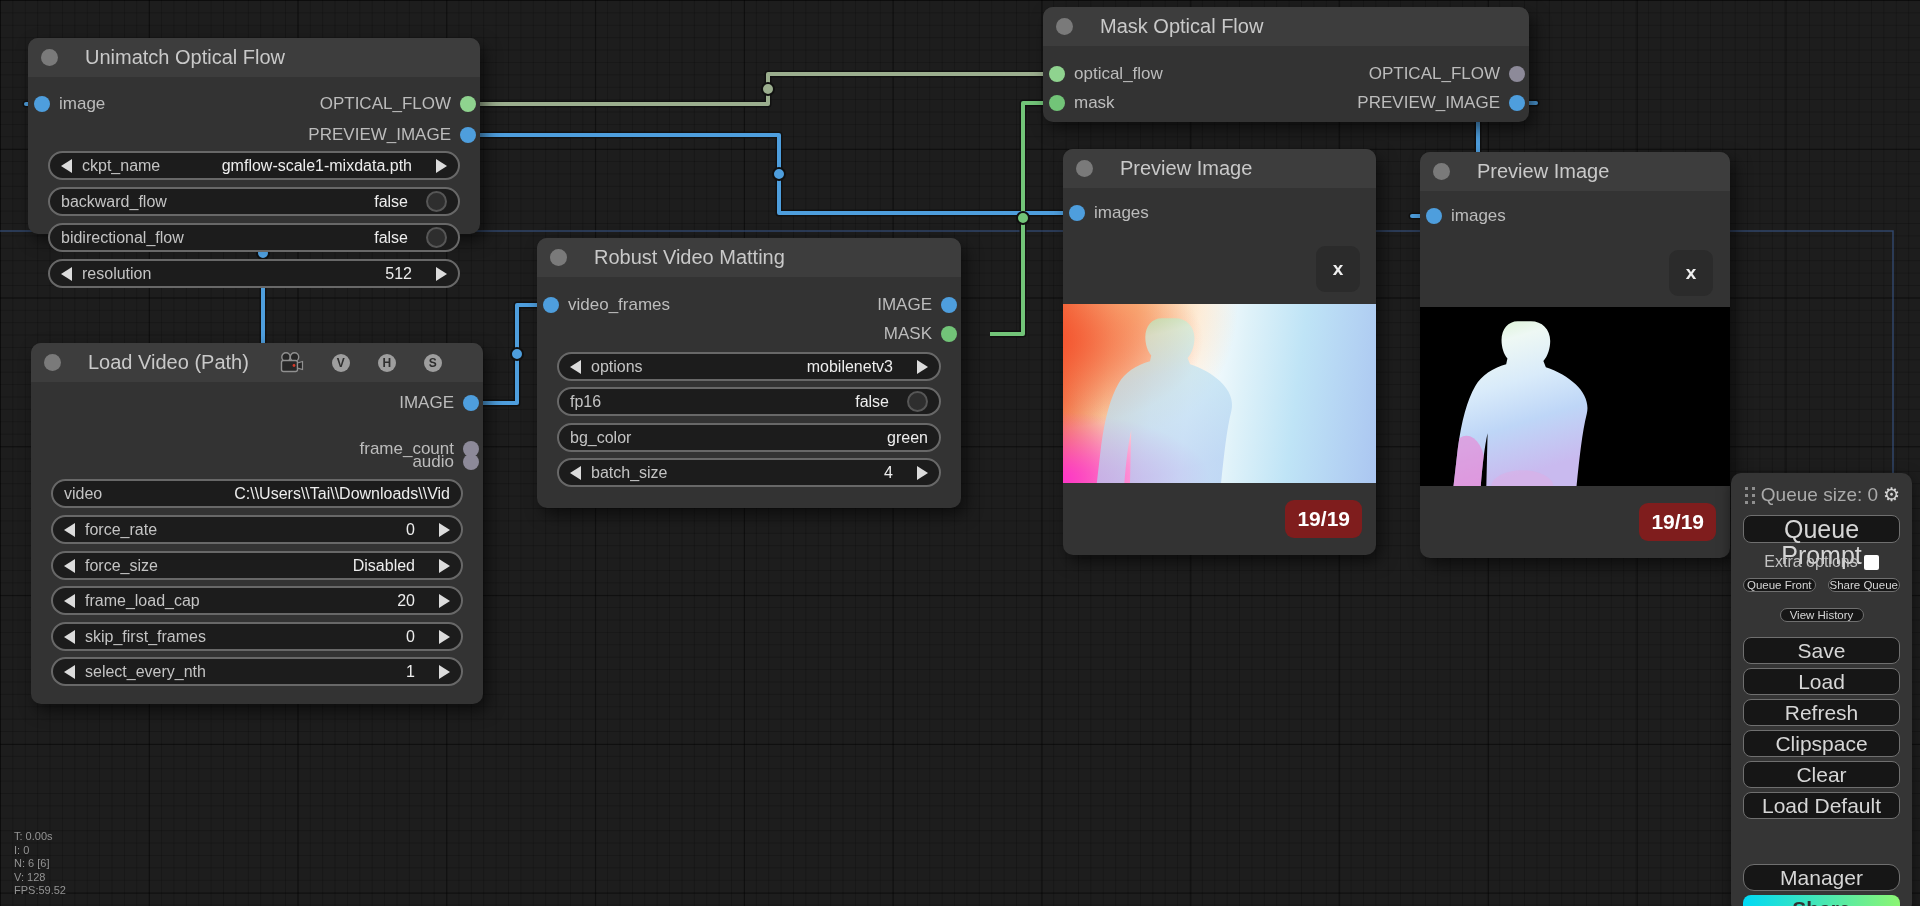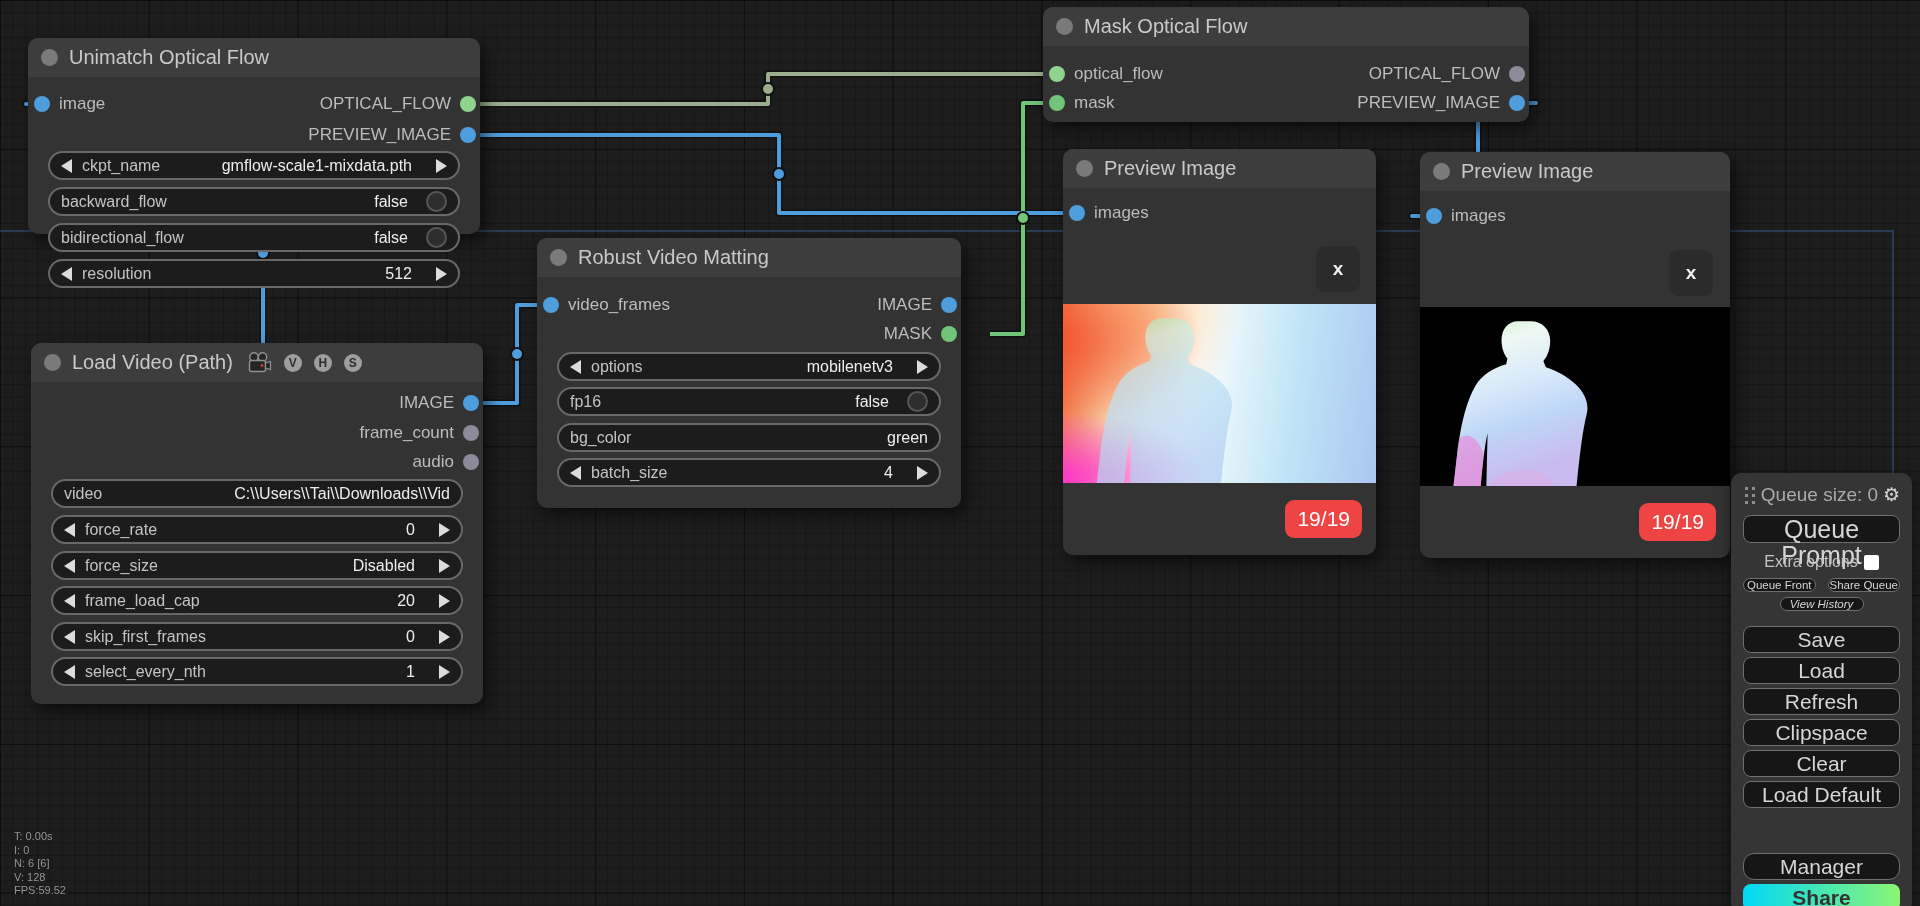--- a/index.html
+++ b/index.html
@@ -8,21 +8,21 @@
     background-image:
       linear-gradient(rgba(0,0,0,.45) 0 1px, transparent 1px),
       linear-gradient(90deg, rgba(0,0,0,.45) 0 1px, transparent 1px),
       linear-gradient(rgba(0,0,0,.20) 0 1px, transparent 1px),
       linear-gradient(90deg, rgba(0,0,0,.20) 0 1px, transparent 1px);
     background-size:148.8px 148.8px,148.8px 148.8px,12.4px 12.4px,12.4px 12.4px;}
   #wires{position:absolute;inset:0;z-index:2;}
   .node{position:absolute;z-index:5;background:#333333;border-radius:10px;
     box-shadow:5px 7px 16px rgba(0,0,0,.55);}
   .ntitle{height:39px;background:#3d3d3d;border-radius:10px 10px 0 0;display:flex;align-items:center;
-    padding:0 0 0 13px;gap:11px;color:#c9c9c9;font-size:20px;white-space:nowrap;}
+    padding:0 0 0 13px;gap:27px;color:#c9c9c9;font-size:20px;white-space:nowrap;}
   .ndot{width:17px;height:17px;border-radius:50%;background:#7a7a7a;flex:0 0 auto;}
   .io{position:absolute;display:flex;align-items:center;gap:9px;color:#bcbcbc;font-size:17px;
     transform:translateY(-50%);white-space:nowrap;}
   .io.in{left:6px;}
   .io.out{right:4px;flex-direction:row;}
   .sock{width:16px;height:16px;border-radius:50%;flex:0 0 auto;}
   .c-blue{background:#4e9edd;}
   .c-flow{background:#8fd38f;}
   .c-mask{background:#72c478;}
   .c-gray{background:#8d8a99;}
@@ -32,22 +32,22 @@
   .wvalue{color:#ededed;margin-left:auto;}
   .arr{width:0;height:0;flex:0 0 auto;}
   .arr.left{border-top:7px solid transparent;border-bottom:7px solid transparent;border-right:11px solid #dcdcdc;}
   .arr.right{border-top:7px solid transparent;border-bottom:7px solid transparent;border-left:11px solid #dcdcdc;margin-left:14px;}
   .knob{width:21px;height:21px;border-radius:50%;background:#2e2e2e;border:2px solid #565656;margin-left:8px;flex:0 0 auto;box-sizing:border-box;}
   .badge{width:18px;height:18px;border-radius:50%;background:#9e9e9e;color:#2e2e2e;font-size:12px;font-weight:bold;
     display:inline-flex;align-items:center;justify-content:center;margin-left:1px;flex:0 0 auto;}
   .camicon{margin-left:2px;flex:0 0 auto;}
   .xbtn{position:absolute;width:44px;height:46px;border-radius:9px;background:#2b2b2b;color:#efefef;
     font-size:19px;font-weight:bold;display:flex;align-items:center;justify-content:center;}
-  .counter{position:absolute;background:#ef4444;border-radius:9px;padding:7px 12px;color:#ffffff;
-    font-weight:normal;font-size:21px;}
+  .counter{position:absolute;background:#7f1d1d;border-radius:9px;padding:7px 12px;color:#ffffff;
+    font-weight:bold;font-size:21px;}
   .pimg{position:absolute;left:0;right:0;height:179px;overflow:hidden;}
   .pimg svg{position:absolute;inset:0;width:100%;height:100%;}
   #flowimg{background:
       radial-gradient(130% 95% at -5% 98%, #ff2ed2 0%, rgba(255,46,210,0) 40%),
       radial-gradient(120% 115% at -8% 20%, #f4502c 0%, rgba(244,80,44,0) 44%),
       radial-gradient(60% 130% at 23% 0%, rgba(250,195,130,.85), rgba(250,195,130,0) 55%),
       linear-gradient(97deg,#ef6a3a 0%,#f7c9a0 16%,#fdf4ec 30%,#ffffff 41%,#dff2f9 56%,#bfe4f6 73%,#abc6f1 100%);}
   #maskimg{background:#000;}
   
   #menu{position:absolute;z-index:10;left:1731px;top:473px;width:181px;height:440px;background:#353535;
@@ -55,21 +55,21 @@
     display:flex;flex-direction:column;}
   .mhead{display:flex;align-items:center;justify-content:space-between;color:#aaaaaa;font-size:19px;height:24px;}
   .draghandle{width:13px;height:19px;background-image:radial-gradient(circle,#8f8f8f 1.5px,transparent 1.9px);
     background-size:7px 7px;background-position:0 0;}
   .gear{color:#d4d4d4;font-size:19px;}
   .mbtn{background:#161616;border:1px solid #6f6f6f;border-radius:8px;color:#d6d6d6;text-align:center;
     font-size:21px;line-height:25px;height:27px;box-sizing:border-box;margin-top:4px;}
   .mbtn.big{font-size:25px;height:28px;line-height:26px;margin-top:9px;}
   .mrow{display:flex;gap:12px;margin-top:7px;}
   .mbtn.small{font-size:11.5px;height:14px;line-height:12px;flex:1;margin-top:0;border-radius:7px;}
-  .mbtn.small.center{flex:0 0 auto;width:84px;margin:5px auto 0;font-style:italic;}
+  .mbtn.small.center{flex:0 0 auto;width:84px;margin:16px auto 0;}
   .extras{display:flex;align-items:center;justify-content:center;gap:6px;color:#c3c3c3;font-size:16px;margin-top:10px;}
   .checkbox{width:15px;height:15px;background:#ffffff;border-radius:2px;}
   .mdivider{height:1px;background:#8a8a8a;margin:22px 2px 0 2px;}
   .mbtn.manager{margin-top:23px;border-radius:11px;}
   .mbtn.share{background:linear-gradient(90deg,#00d9f5,#8cf573);color:#333333;font-weight:bold;border:none;height:27px;line-height:27px;}
   #stats{position:absolute;left:14px;top:830px;color:#949494;font-size:11px;line-height:13.5px;z-index:3;}
 </style>
 </head>
 <body>
 
@@ -156,21 +156,21 @@
       <circle cx="16" cy="13.5" r="1.4" fill="#d63a2a"></circle>
     </svg>
     <span class="badge">V</span>
     <span class="badge">H</span>
     <span class="badge">S</span>
   </div>
   <div class="io out" style="top:60px">
     <span>IMAGE</span>
     <span class="sock c-blue"></span>
   </div>
-  <div class="io out" style="top:90px">
+  <div class="io out" style="top:106px">
     <span>frame_count</span>
     <span class="sock c-gray"></span>
   </div>
   <div class="io out" style="top:119px">
     <span>audio</span>
     <span class="sock c-gray"></span>
   </div>
   <div class="widget" style="top:136px">
     <span class="wlabel">video</span>
     <span class="wvalue">C:\\Users\\Tai\\Downloads\\Vid</span>

